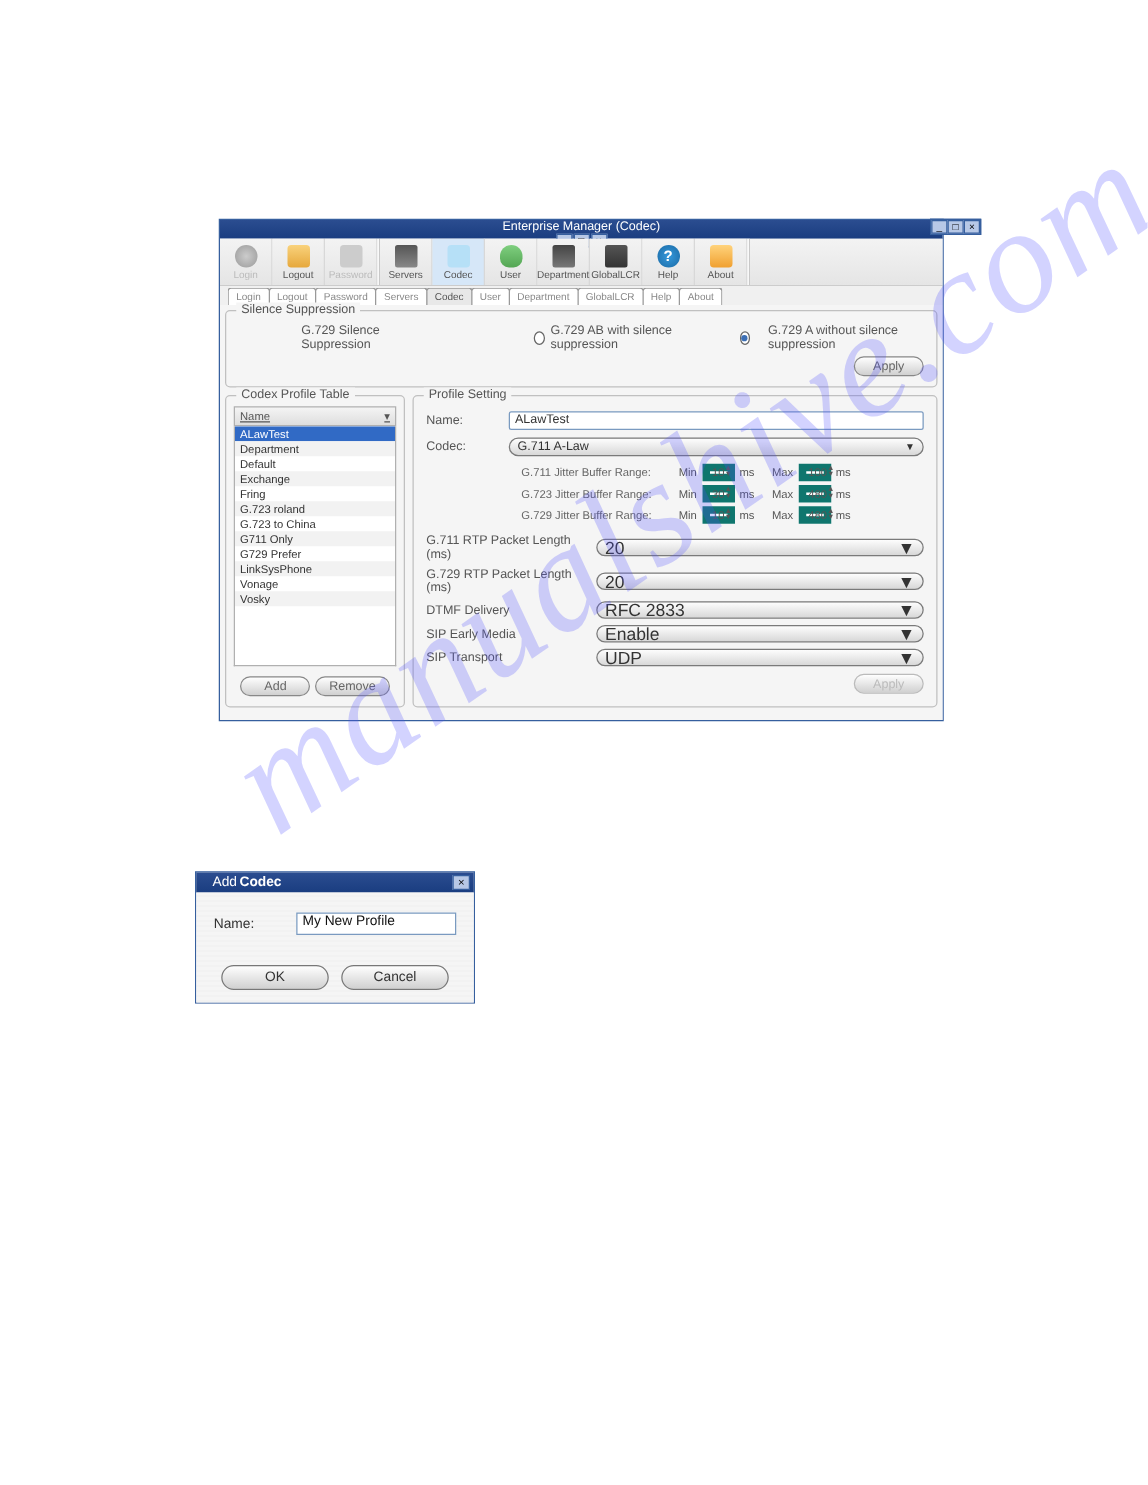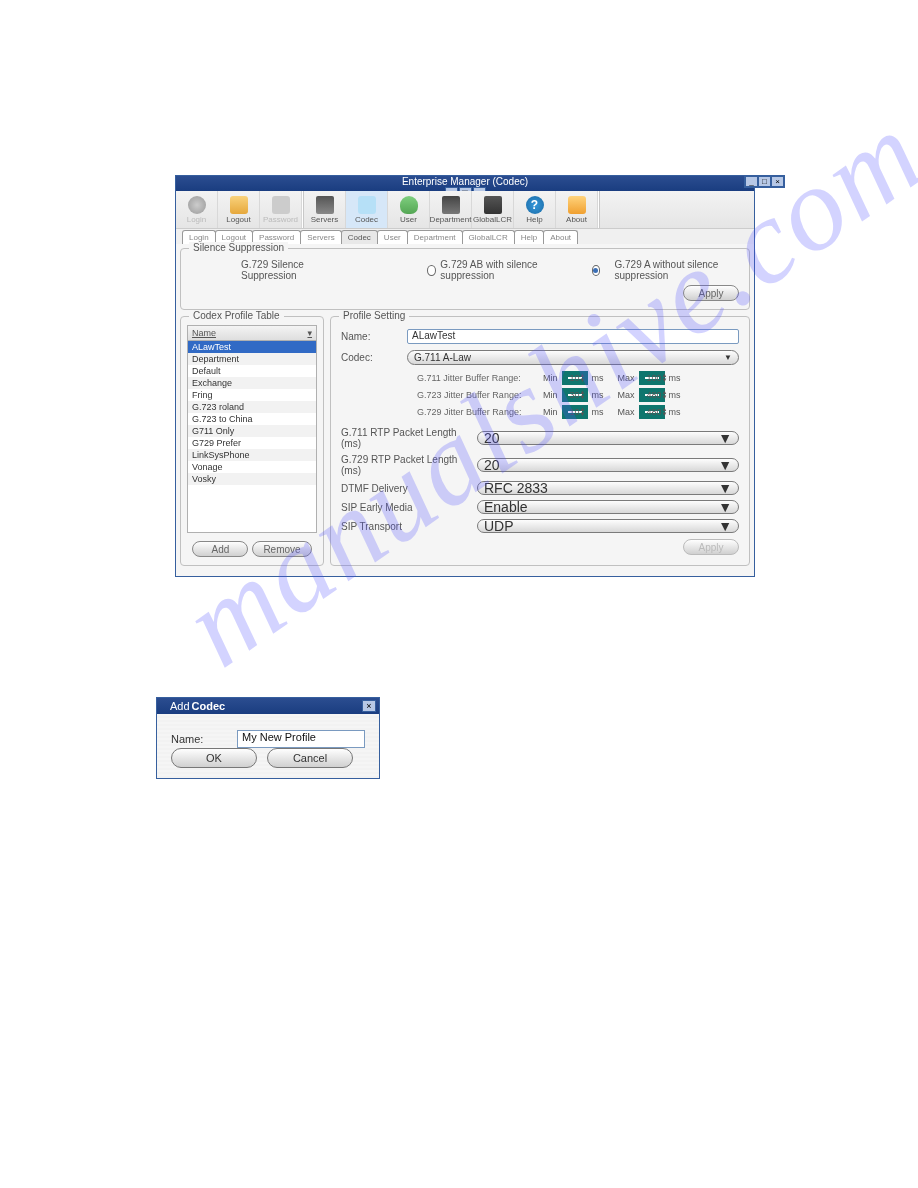--- a/index.html
+++ b/index.html
@@ -230,21 +230,21 @@
     background:#b7c8e6; border:1px solid #365f9e;
     display:flex; align-items:center; justify-content:center;
     font-size:9px; color:#000;
   }
   .dlg-body { padding:16px 14px 10px; background:repeating-linear-gradient(#f5f5f5,#f5f5f5 2px,#f2f2f2 2px,#f2f2f2 4px); }
   .dlg-row { display:flex; align-items:center; gap:10px; font-size:11px; color:#333; }
   .dlg-input {
     flex:1; height:18px; border:1px solid #7a9ac0; background:#fff;
     padding:0 4px; font-size:11px; color:#111;
   }
-  .dlg-btns { display:flex; gap:10px; }
+  .dlg-btns { display:flex; gap:10px; justify-content:center; margin-top:24px; }
   .dlg-btn {
     width:86px; height:20px;
     background: linear-gradient(#fefefe,#d0d0d0);
     border:1px solid #777; border-radius:10px;
     font-size:11px; color:#333;
     display:inline-flex; align-items:center; justify-content:center;
   }
 </style>
 </head>
 <body>

